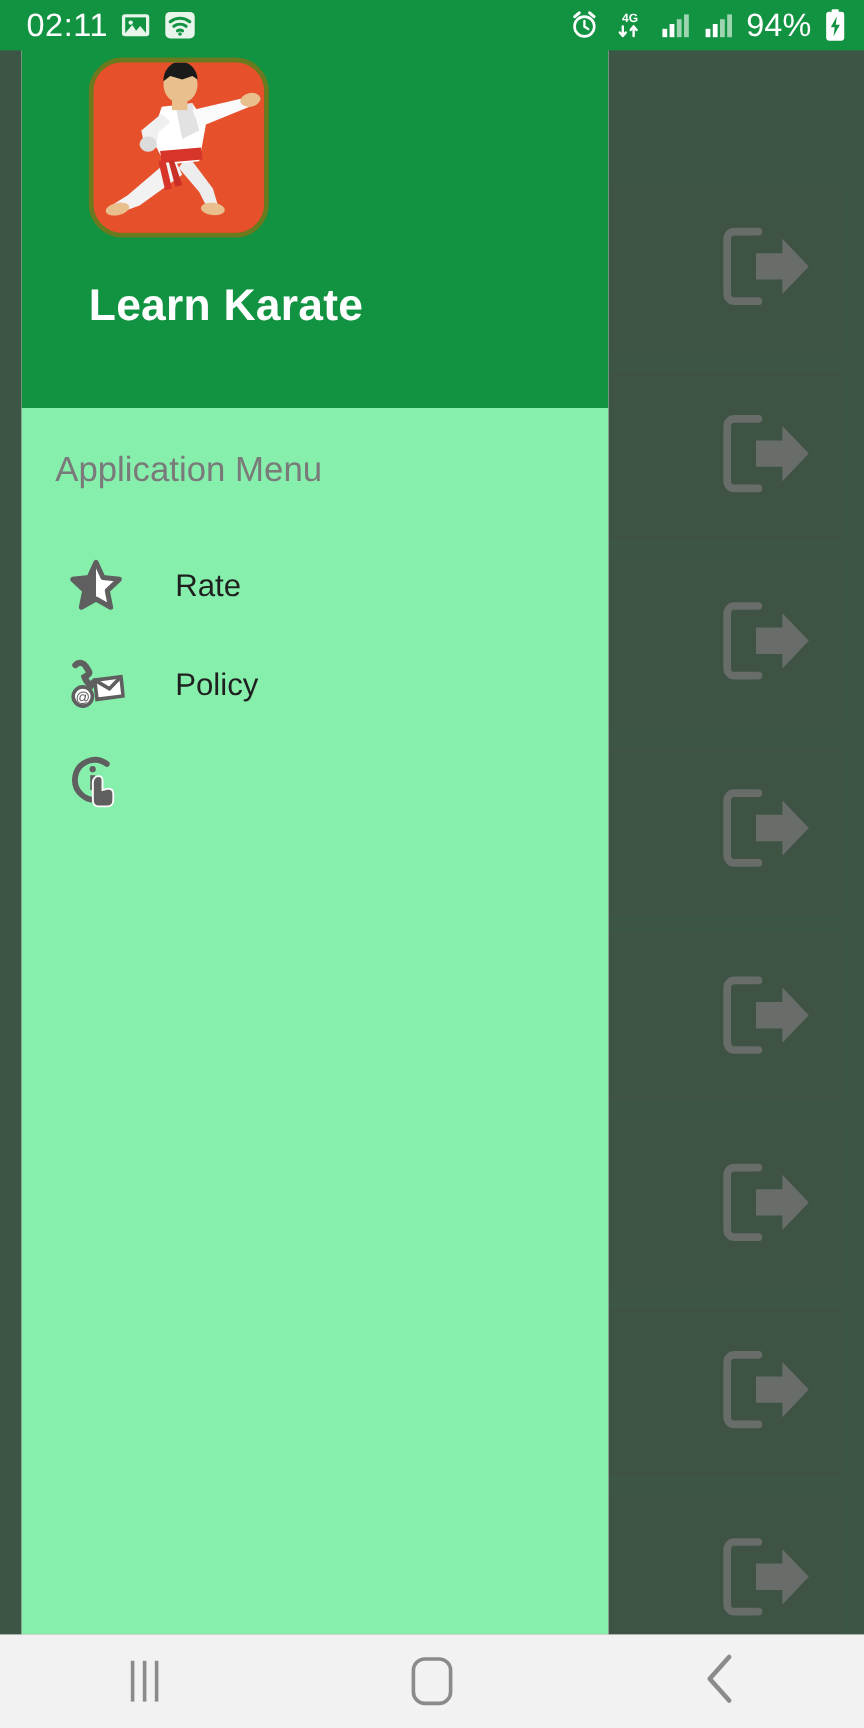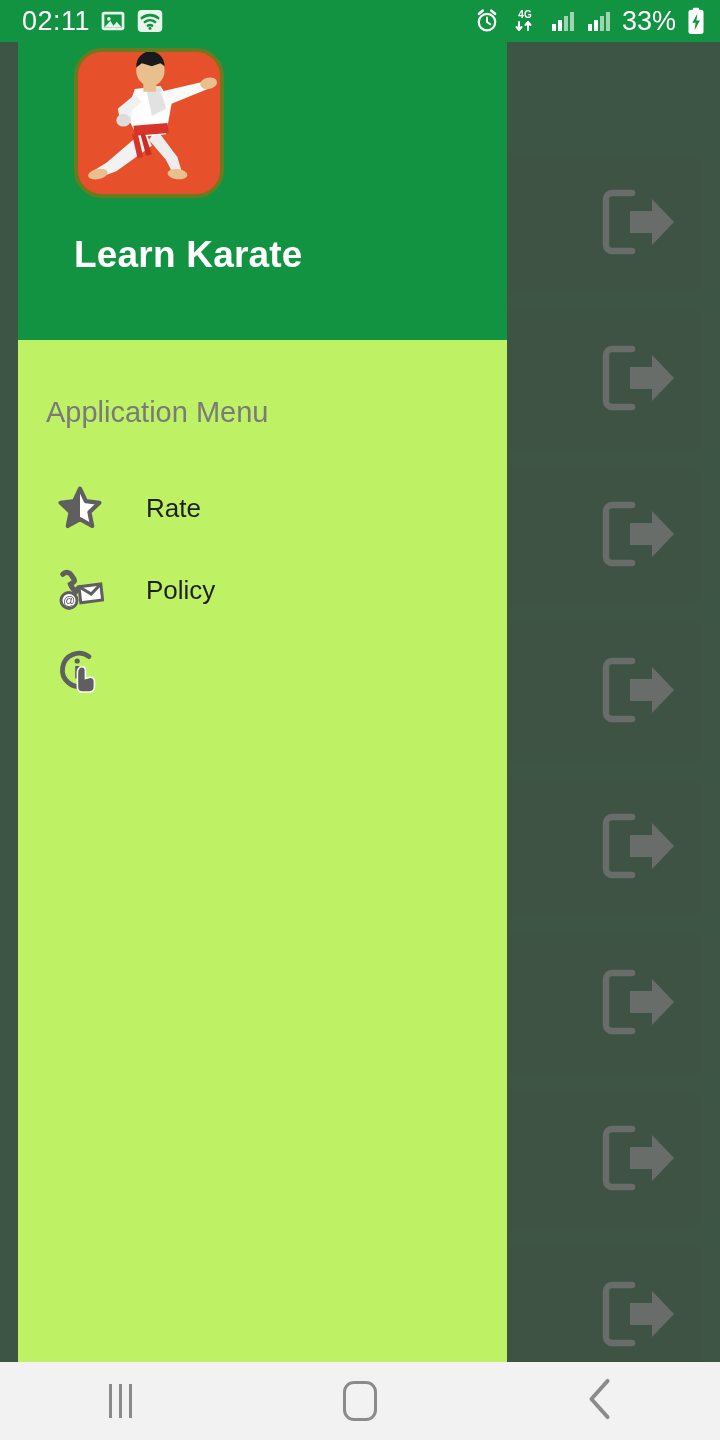--- a/index.html
+++ b/index.html
@@ -87,21 +87,21 @@
   #app-icon-wrap {
     width:150px; height:150px; border-radius:28px;
     background:#e6502a;
     border:4px solid #6b7a1e;
     overflow:hidden; position:relative;
   }
   #drawer-app-title {
     margin-top:36px; font-size:37px; font-weight:700; color:#ffffff;
     letter-spacing:.2px;
   }
-  #drawer-body { padding:56px 0 0 0; background:#bef264; height:1022px; }
+  #drawer-body { padding:36px 0 0 0; background:#86efac; height:1022px; }
   #menu-heading {
     font-size:29px; color:#7a7a7a; padding:0 0 0 28px; margin-bottom:38px;
     font-weight:400;
   }
   .menu-item {
     display:flex; align-items:center; height:82px;
     padding-left:36px; gap:0; cursor:pointer;
   }
   .menu-item .mi-icon {
     width:52px; height:52px; display:flex; align-items:center;
@@ -354,21 +354,21 @@
         </svg>
       </span>
       <span class="sb-icon">
         <svg width="26" height="24" viewBox="0 0 26 24">
           <rect x="2" y="15" width="4" height="7" fill="#ffffff"></rect>
           <rect x="8" y="11" width="4" height="11" fill="#ffffff"></rect>
           <rect x="14" y="7" width="4" height="15" fill="#9fd4b0"></rect>
           <rect x="20" y="3" width="4" height="19" fill="#9fd4b0"></rect>
         </svg>
       </span>
-      <span id="battery-pct">33%</span>
+      <span id="battery-pct">94%</span>
       <span class="sb-icon">
         <svg width="20" height="28" viewBox="0 0 16 26">
           <rect x="5.2" y="0.6" width="5.6" height="2.4" rx="1" fill="#ffffff"></rect>
           <rect x="1" y="2.6" width="14" height="22.4" rx="2.4" fill="#ffffff"></rect>
           <path d="M9.3 6 L4.6 14.6 H7.6 L6.7 21.6 L11.6 12.6 H8.4 Z" fill="#119342"></path>
         </svg>
       </span>
     </div>
   </div>
 

